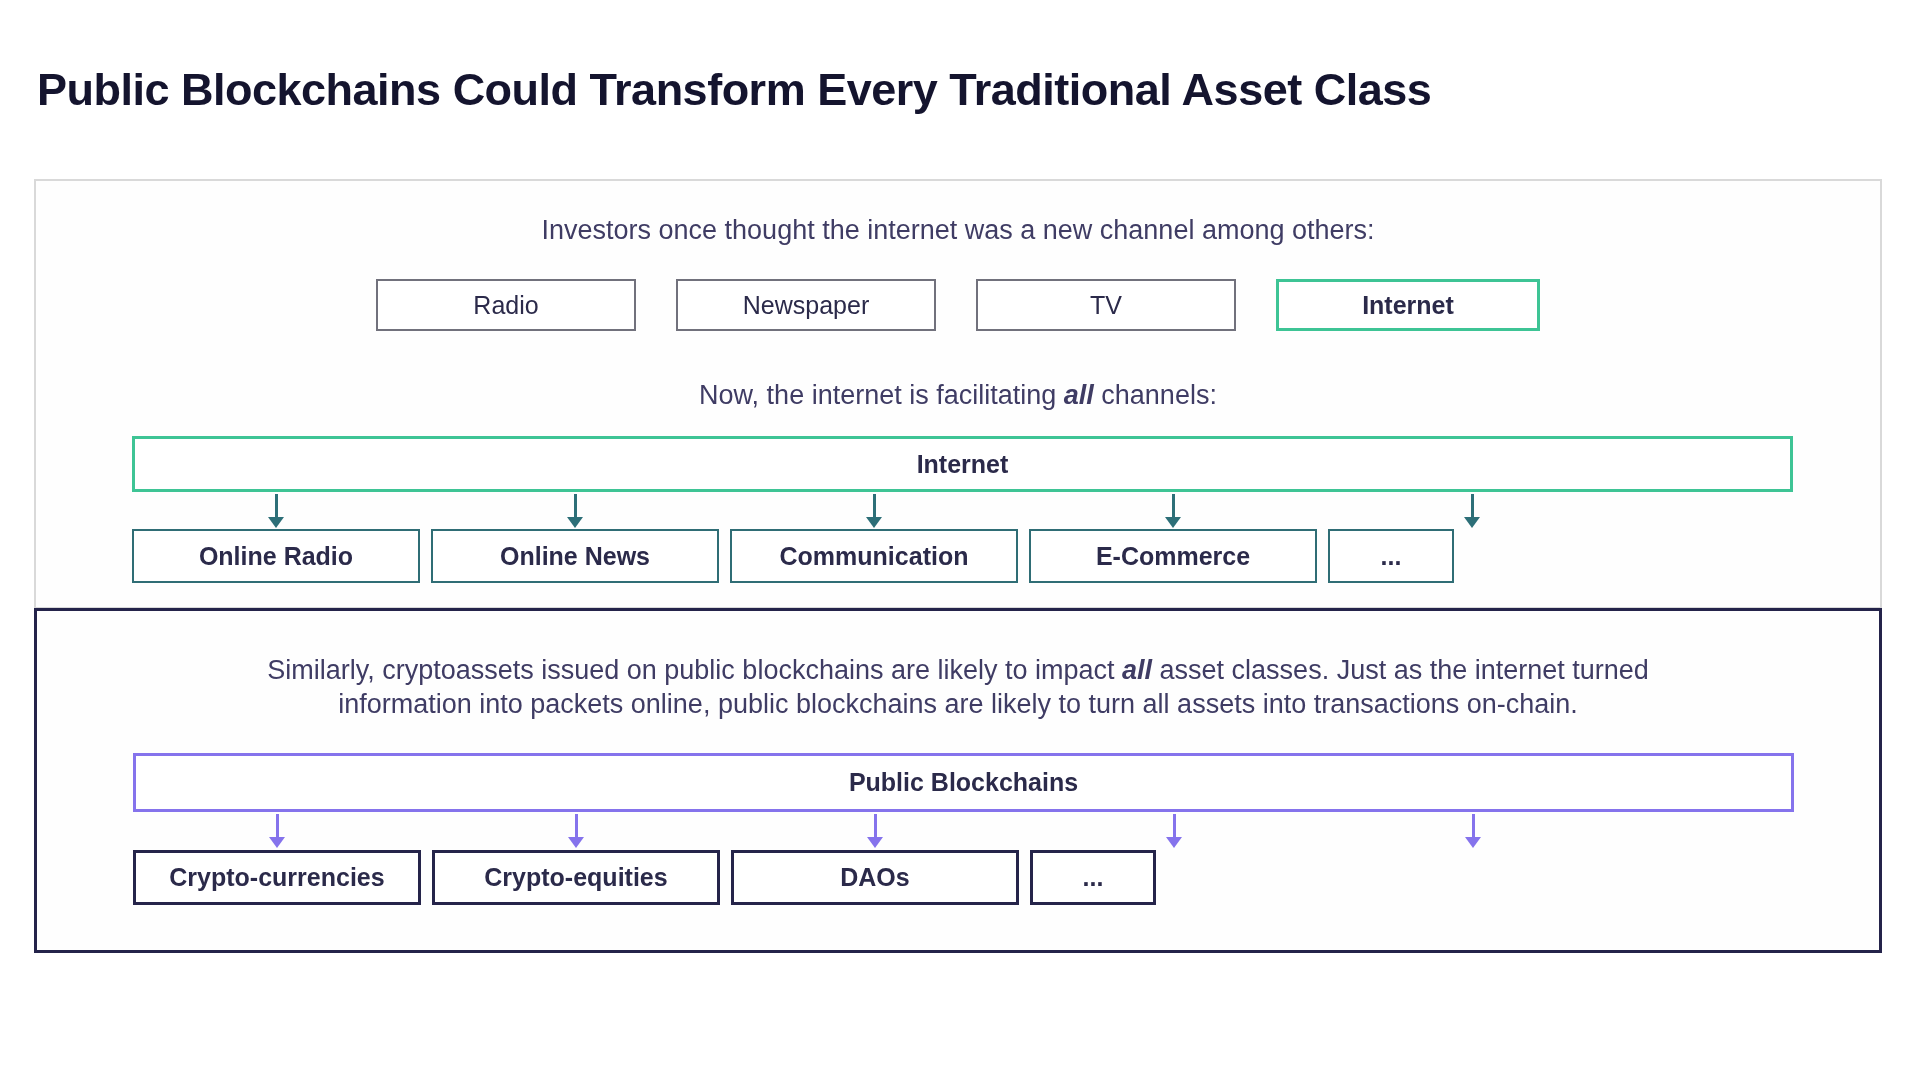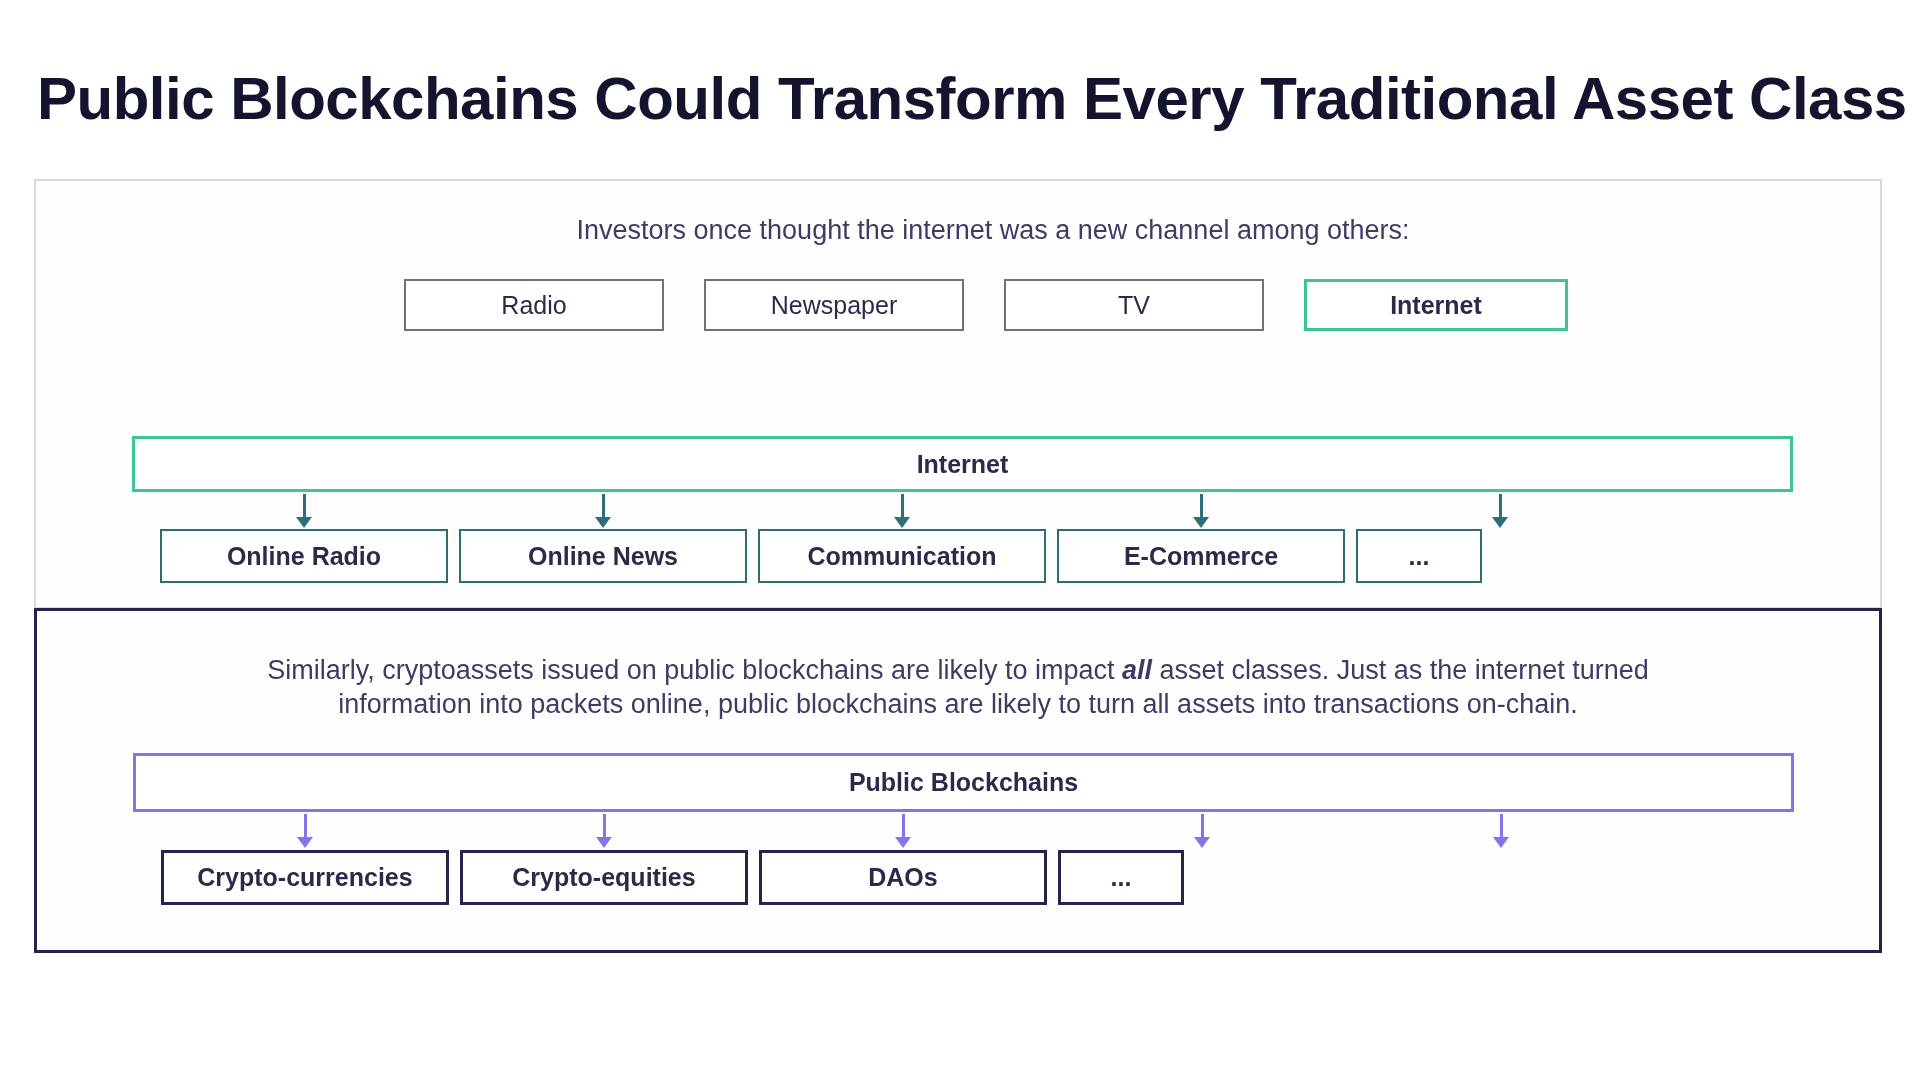--- a/index.html
+++ b/index.html
@@ -1,32 +1,32 @@
 <!DOCTYPE html>
 <html><head>
 <meta charset="utf-8">
 <style>
   html,body{margin:0;padding:0;background:#ffffff;}
   .page{
     position:relative;width:1920px;height:1080px;background:#ffffff;
     font-family:"Liberation Sans", sans-serif;color:#2b2a4a;overflow:hidden;
   }
   .title{
-    position:absolute;left:37px;top:64px;font-size:60px;font-weight:bold;
+    position:absolute;left:37px;top:64px;font-size:45px;font-weight:bold;
     color:#14142e;letter-spacing:-0.5px;white-space:nowrap;
   }
   .panel{position:absolute;left:34px;width:1848px;background:#fefefe;box-sizing:border-box;}
   .panel1{top:179px;height:430px;border:2px solid #d9d9d9;}
   .panel2{top:608px;height:345px;border:3px solid #24234a;}
   .lead{
     position:absolute;left:0;width:100%;text-align:center;
     color:#3f3c64;font-size:27px;line-height:34px;
   }
   .lead b i{font-style:italic;}
-  .row{position:absolute;display:flex;box-sizing:border-box;margin-left:28px;}
+  .row{position:absolute;display:flex;box-sizing:border-box;}
   .box{
     box-sizing:border-box;display:flex;align-items:center;justify-content:center;
     background:#ffffff;font-size:25px;color:#2b2a4a;text-align:center;white-space:nowrap;
   }
   
   .channels-row{top:98px;left:0;width:100%;justify-content:center;gap:40px;}
   .channel-box{width:260px;height:52px;border:2px solid #71717c;font-weight:500;}
   .channel-box.highlight{width:264px;border:3px solid #3ec495;font-weight:600;}
   
   .hub-box{
@@ -58,39 +58,42 @@
 </style>
 </head>
 <body>
 
 <div class="page">
 
   <div class="title">Public Blockchains Could Transform Every Traditional Asset Class</div>
 
   <div class="panel panel1">
 
-    <div class="lead" style="top:32px;margin-left:35px;">
+    <div class="lead" style="top:32px;">
       <span>Investors once thought the internet was a new channel among others:</span>
     </div>
 
     <div class="row channels-row">
       <div class="box channel-box">
         <span>Radio</span>
       </div>
       <div class="box channel-box">
         <span>Newspaper</span>
       </div>
       <div class="box channel-box">
         <span>TV</span>
       </div>
       <div class="box channel-box highlight">
         <span>Internet</span>
       </div>
     </div>
 
+    <div class="lead" style="top:197px;">
+      <span>Now, the internet is facilitating </span><b><i>all</i></b><span> channels:</span>
+    </div>
 
     <div class="hub-box hub-internet">
       <span>Internet</span>
     </div>
 
     <div class="row grid-row arrows1">
       <div class="cell">
         <div class="arrow teal">
             <div class="shaft"></div>
             <div class="head"></div>

